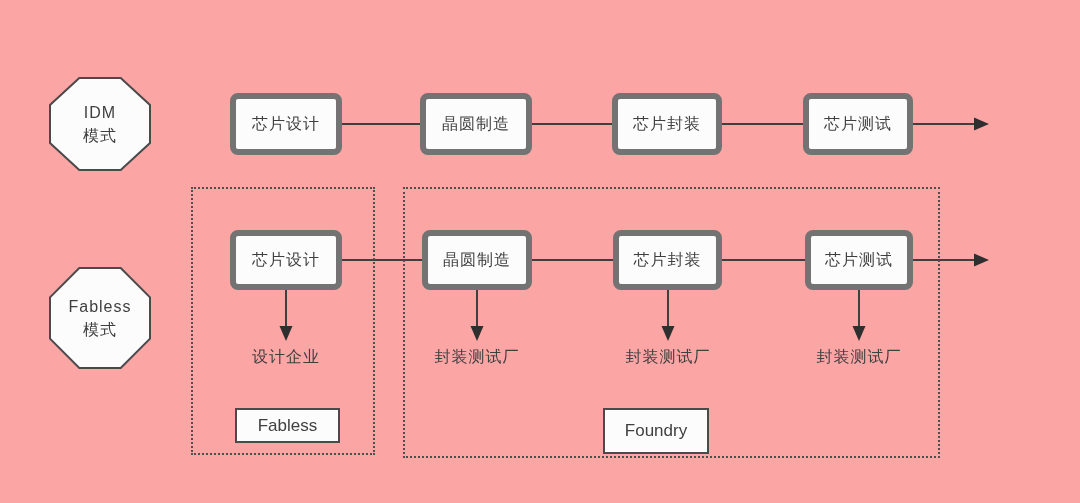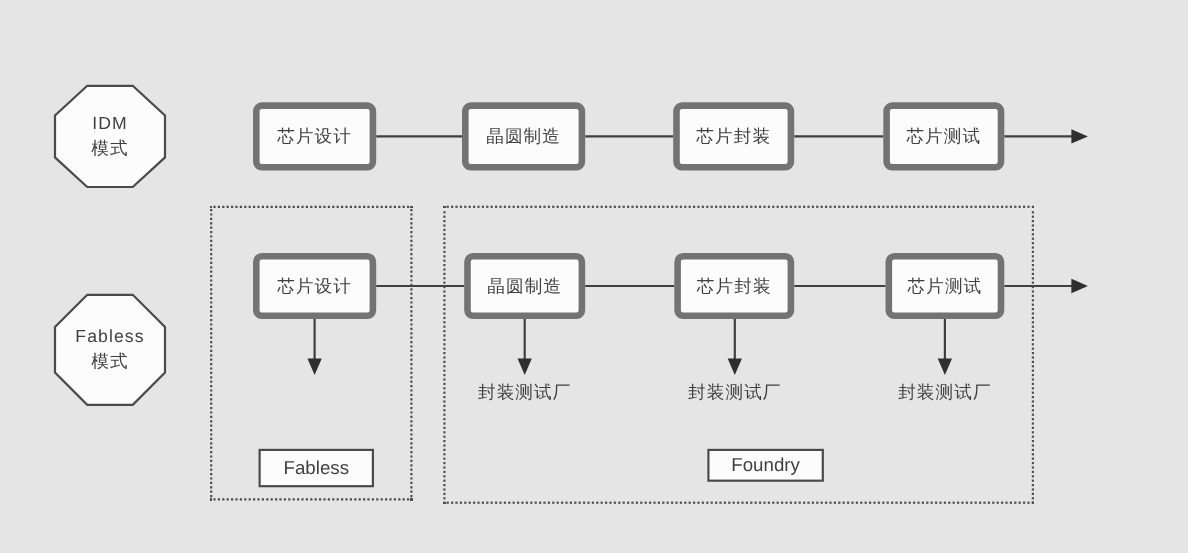--- a/index.html
+++ b/index.html
@@ -4,21 +4,21 @@
 <style>
   html, body {
     margin: 0;
     padding: 0;
     background: #ffffff;
   }
   .canvas {
     position: relative;
     width: 1080px;
     height: 503px;
-    background: #e5e5e5;
+    background: #fca5a5;
     font-family: "Liberation Sans", "DejaVu Sans", sans-serif;
     color: #3f3f3f;
     overflow: hidden;
   }
   svg.wires {
     position: absolute;
     left: 0; top: 0;
     width: 1080px; height: 503px;
     pointer-events: none;
   }
@@ -115,20 +115,21 @@
   <div class="flow-box" style="left:230px; top:93px; width:112px; height:62px;">芯片设计</div>
   <div class="flow-box" style="left:420px; top:93px; width:112px; height:62px;">晶圆制造</div>
   <div class="flow-box" style="left:612px; top:93px; width:110px; height:62px;">芯片封装</div>
   <div class="flow-box" style="left:803px; top:93px; width:110px; height:62px;">芯片测试</div>
 
   <div class="flow-box" style="left:230px; top:230px; width:112px; height:60px;">芯片设计</div>
   <div class="flow-box" style="left:422px; top:230px; width:110px; height:60px;">晶圆制造</div>
   <div class="flow-box" style="left:613px; top:230px; width:109px; height:60px;">芯片封装</div>
   <div class="flow-box" style="left:805px; top:230px; width:108px; height:60px;">芯片测试</div>
 
+  <div class="actor-label" style="left:206px; top:347px;">设计企业</div>
   <div class="actor-label" style="left:397px; top:347px;">封装测试厂</div>
   <div class="actor-label" style="left:588px; top:347px;">封装测试厂</div>
   <div class="actor-label" style="left:779px; top:347px;">封装测试厂</div>
 
   <div class="tag-box" style="left:235px; top:408px; width:105px; height:35px;">Fabless</div>
-  <div class="tag-box" style="left:643px; top:408px; width:106px; height:30px;text-align:center;">Foundry</div>
+  <div class="tag-box" style="left:603px; top:408px; width:106px; height:46px;text-align:center;">Foundry</div>
 
 </div>
 
 </body></html>

